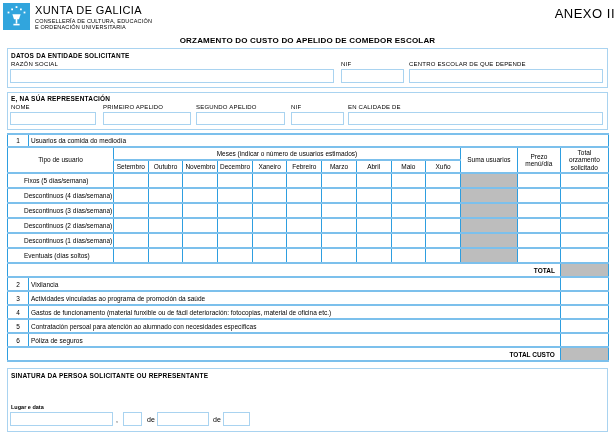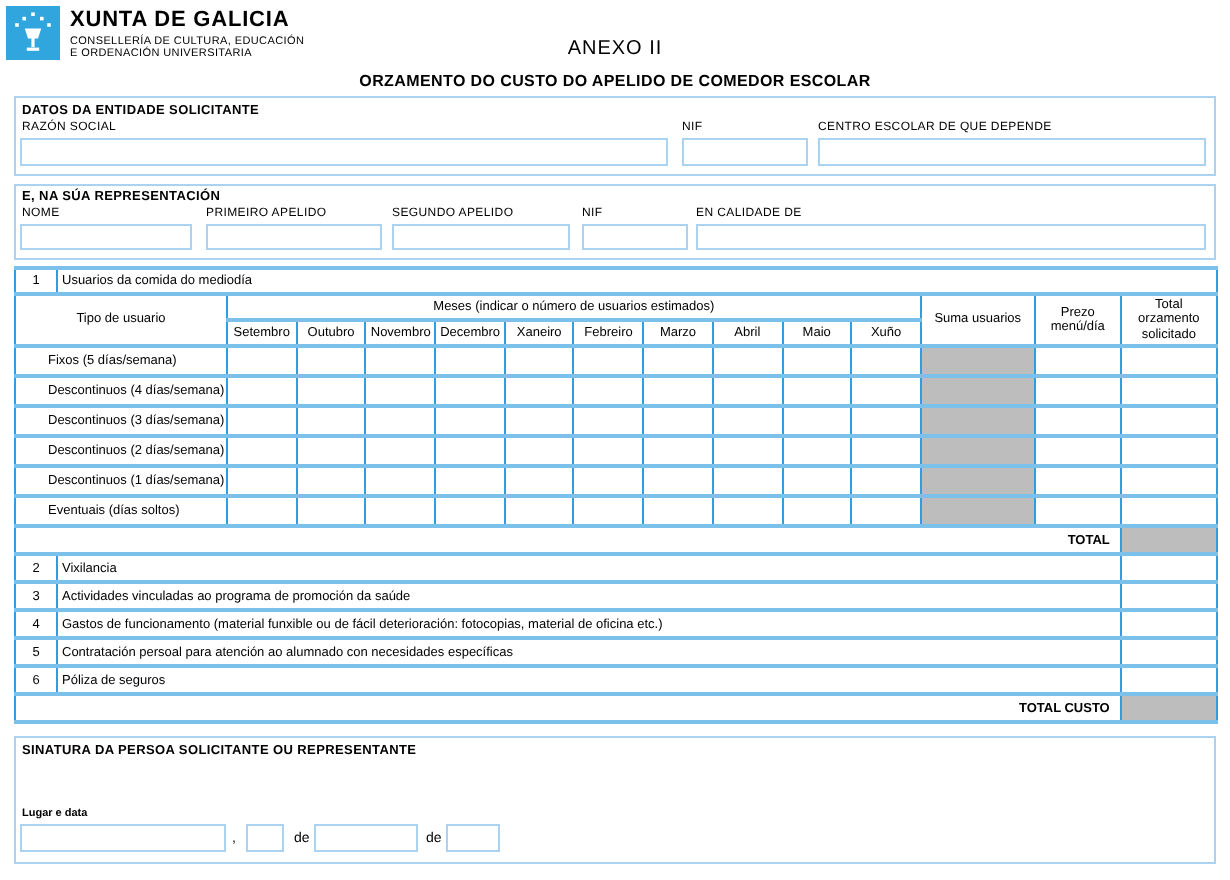--- a/index.html
+++ b/index.html
@@ -13,23 +13,23 @@
   html,body{margin:0;padding:0;}
   body{
     width:615px;height:440px;position:relative;background:#ffffff;
     font-family:"Liberation Sans",sans-serif;color:#000;overflow:hidden;
     -webkit-font-smoothing:antialiased;
   }
   .abs{position:absolute;}
   
   .logo{left:3px;top:3px;width:27px;height:27px;}
   .org-block{left:35px;top:4px;width:220px;}
-  .org-name{font-size:11px;font-weight:bold;letter-spacing:.4px;line-height:12px;}
+  .org-name{font-size:11px;font-weight:normal;letter-spacing:.4px;line-height:12px;}
   .org-dept{font-size:5.5px;line-height:6px;margin-top:2px;letter-spacing:.2px;}
-  .annex{left:0;top:6px;width:615px;text-align:center;font-size:10px;letter-spacing:.5px;margin-top:13px;}
+  .annex{left:0;top:6px;width:615px;text-align:right;font-size:13px;letter-spacing:.5px;}
   .form-title{left:0;top:36px;width:615px;text-align:center;font-size:8px;font-weight:bold;letter-spacing:.2px;}
   
   .sec{border:1px solid var(--box-border);background:#fff;}
   .sec-title{position:absolute;left:3px;top:3px;font-size:6.5px;font-weight:bold;letter-spacing:.2px;}
   .lbl{position:absolute;font-size:6px;letter-spacing:.2px;white-space:nowrap;}
   .inp{position:absolute;border:1px solid var(--box-border);background:#fff;height:14px;
        font-family:"Liberation Sans",sans-serif;font-size:7px;padding:0 2px;outline:none;}
   
   .tblwrap{left:7px;top:133px;width:601px;}
   table{border-collapse:collapse;table-layout:fixed;width:601px;}

